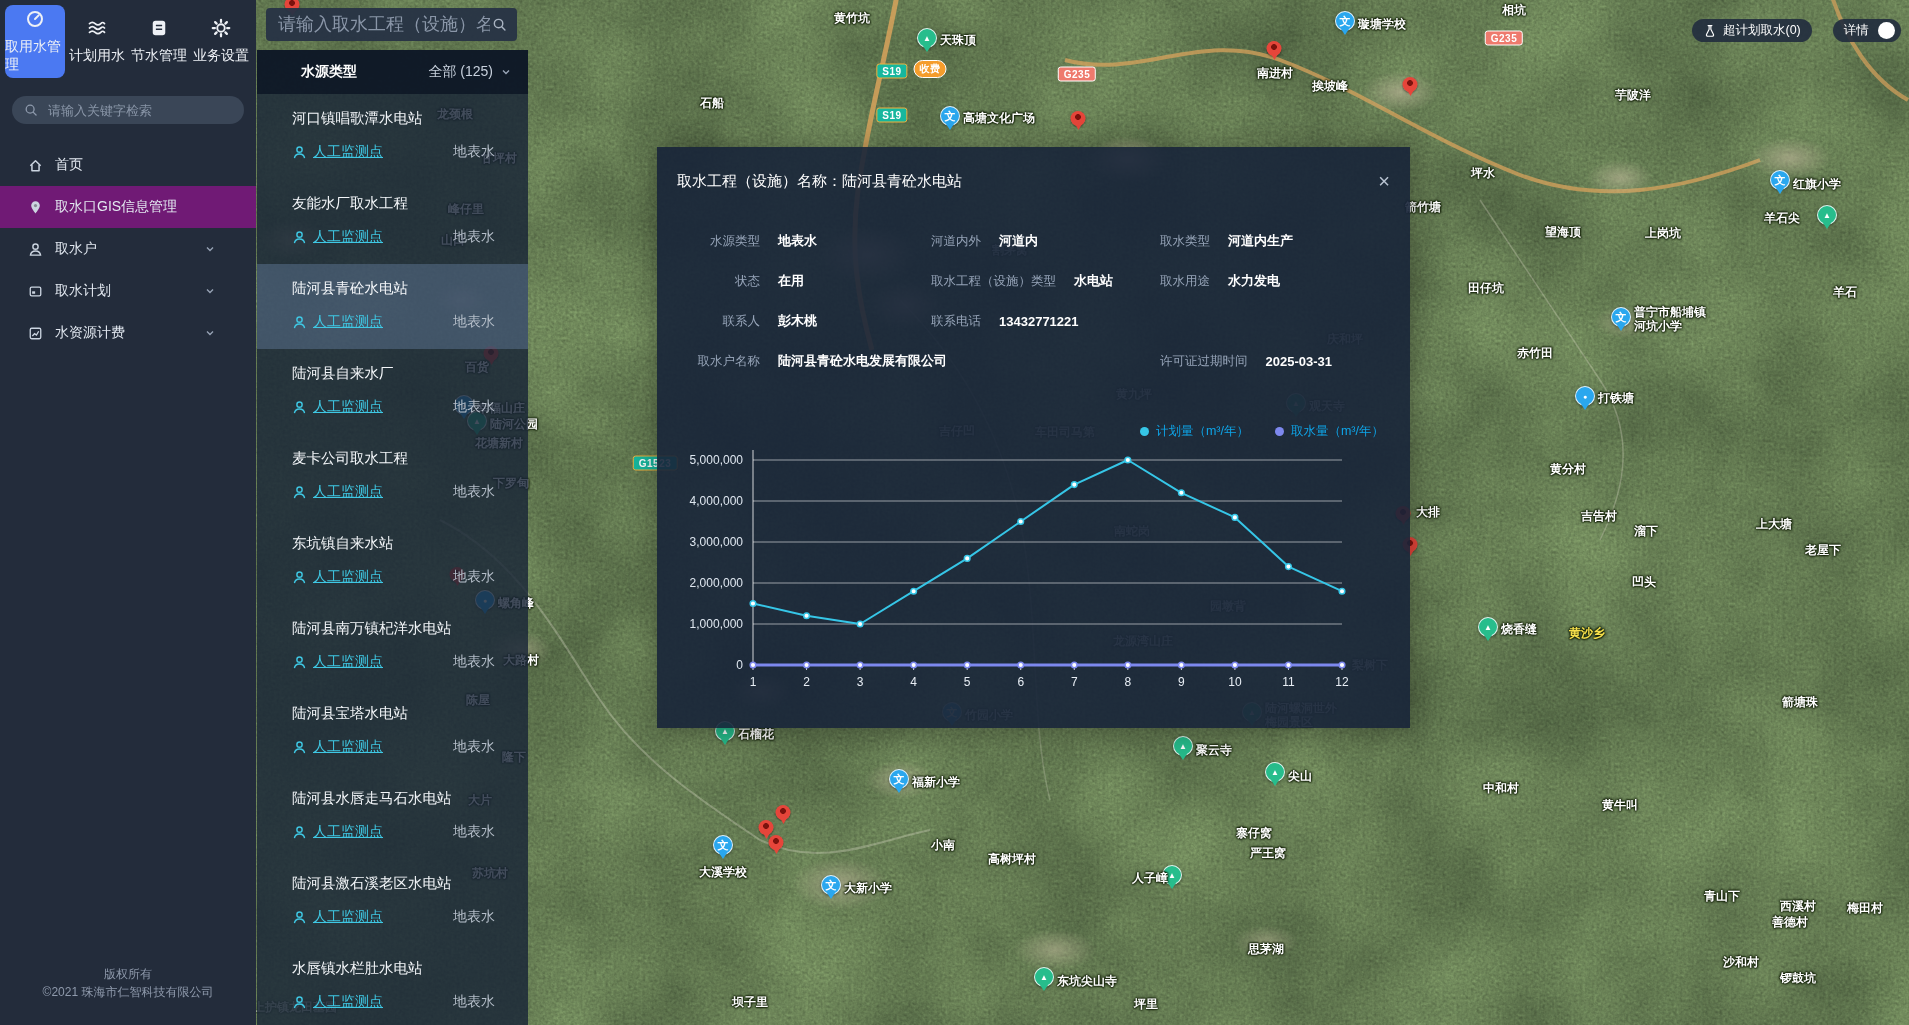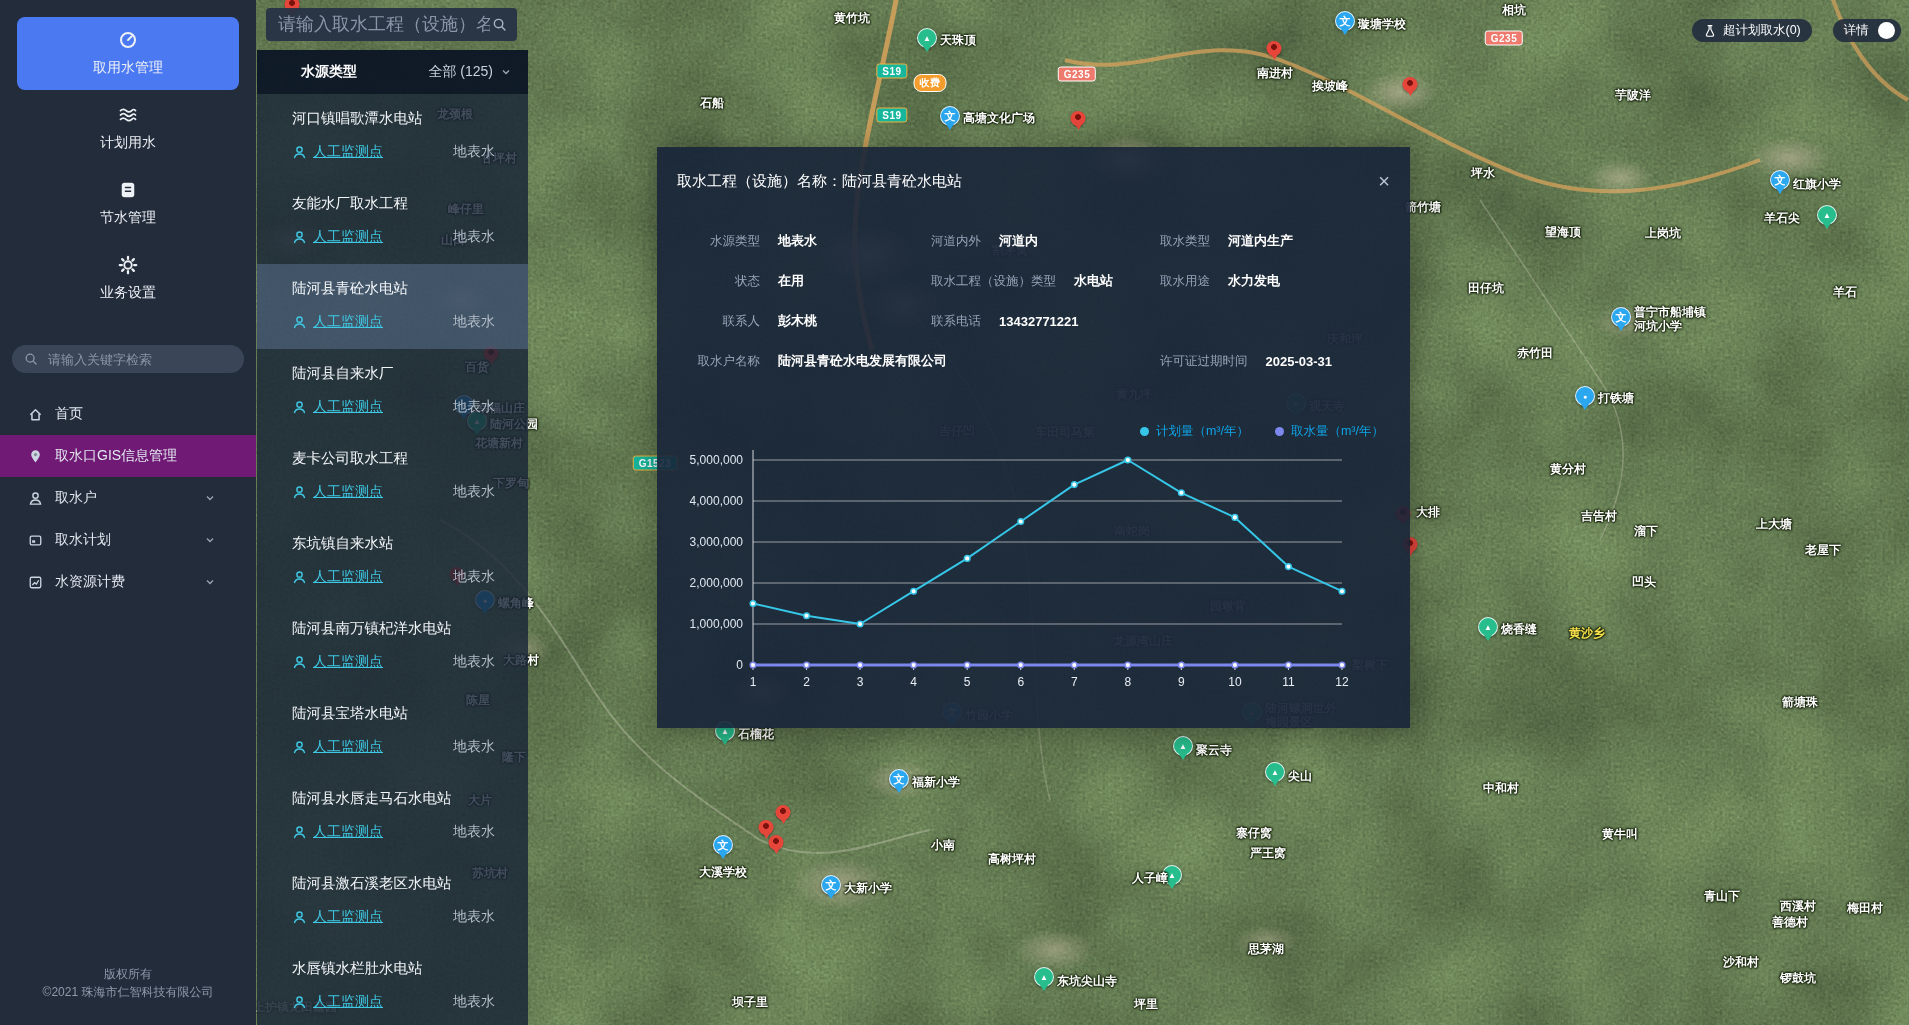--- a/index.html
+++ b/index.html
@@ -45,21 +45,21 @@
          background:radial-gradient(circle at 50% 40%, #7c120d 0 2.6px, #e6453a 3.2px);box-shadow:0 1px 2px rgba(0,0,0,.5)}
   .rmark::after{content:"";position:absolute;top:12px;left:50%;transform:translateX(-50%);
          border:4.5px solid transparent;border-top:7px solid #e6453a}
   .badge{position:absolute;transform:translate(-50%,-50%);font-size:10px;font-weight:bold;color:#fff;
          padding:1px 5px;border-radius:3px;z-index:3;letter-spacing:.5px}
   .badge.s{background:#17b79e;border:1.5px solid #f2b13f}
   .badge.g{background:#ee7a6d;border:1.5px solid #fff}
   .badge.toll{background:#f59d2c;border:1.5px solid #fff;border-radius:9px}
   
   .sidebar{position:absolute;left:0;top:0;bottom:0;width:256px;background:#232c3b;z-index:30}
-  .modules{display:grid;grid-template-columns:1fr;padding:17px;gap:2px}
+  .modules{display:grid;grid-template-columns:1fr 1fr 1fr 1fr;padding:5px;gap:2px}
   .tile{height:73px;border-radius:8px;display:flex;flex-direction:column;align-items:center;justify-content:center;
         gap:9px;color:#eef1f6;font-size:14px;cursor:pointer}
   .tile.on{background:#4b79f2}
   .ticon{display:flex}.ticon svg{width:20px;height:20px}
   .sside-search{margin:13px 12px 0;height:28px;background:#3a4657;border-radius:14px;display:flex;
         align-items:center;padding:0 12px;gap:8px;color:#8e9aac}
   .sside-search svg{width:14px;height:14px;flex:none}
   input{background:none;border:none;outline:none;color:#cfd8e4;font-size:13px;width:100%;
         font-family:"Liberation Sans","DejaVu Sans",sans-serif}
   input::placeholder{color:#8a96a8}
@@ -161,21 +161,21 @@
       <span class="ml" style="left: 1599px; top: 516px;">吉告村</span>
       <span class="ml" style="left: 1428px; top: 512px;">大排</span>
       <span class="ml" style="left: 1774px; top: 524px;">上大塘</span>
       <span class="ml" style="left: 1646px; top: 531px;">溜下</span>
       <span class="ml" style="left: 1823px; top: 550px;">老屋下</span>
       <span class="ml" style="left: 1644px; top: 582px;">凹头</span>
       <span class="ml" style="color: rgb(247, 224, 75); left: 1587px; top: 633px;">黄沙乡</span>
       <span class="ml dim" style="left: 1370px; top: 665px;">梨树下</span>
       <span class="ml" style="left: 1800px; top: 702px;">箭塘珠</span>
       <span class="ml" style="left: 1501px; top: 788px;">中和村</span>
-      <span class="ml" style="left: 1610px; top: 834px; padding-left: 20px;">黄牛叫</span>
+      <span class="ml" style="left: 1610px; top: 805px; padding-left: 20px;">黄牛叫</span>
       <span class="ml" style="left: 1254px; top: 833px;">寨仔窝</span>
       <span class="ml" style="left: 1268px; top: 853px;">严王窝</span>
       <span class="ml" style="left: 1722px; top: 896px;">青山下</span>
       <span class="ml" style="left: 1798px; top: 906px;">西溪村</span>
       <span class="ml" style="left: 1865px; top: 908px;">梅田村</span>
       <span class="ml" style="left: 1790px; top: 922px;">善德村</span>
       <span class="ml" style="left: 1741px; top: 962px;">沙和村</span>
       <span class="ml" style="left: 1798px; top: 978px;">锣鼓坑</span>
       <span class="ml" style="left: 1266px; top: 949px;">思茅湖</span>
       <span class="ml" style="left: 1146px; top: 1004px;">坪里</span>
@@ -297,21 +297,21 @@
       <div class="rmark" style="left: 1410px; top: 92px;"></div>
       <div class="rmark" style="left: 1078px; top: 126px;"></div>
       <div class="rmark" style="left: 491px; top: 361px;"></div>
       <div class="rmark" style="left: 457px; top: 582px;"></div>
       <div class="rmark" style="left: 1403px; top: 521px;"></div>
       <div class="rmark" style="left: 1410px; top: 552px;"></div>
       <div class="rmark" style="left: 766px; top: 835px;"></div>
       <div class="rmark" style="left: 783px; top: 820px;"></div>
       <div class="rmark" style="left: 776px; top: 850px;"></div>
       <div class="badge s" style="left: 892px; top: 71px;">S19</div>
-      <div class="badge toll" style="left: 930px; top: 83px; border-radius: 8px;">收费</div>
+      <div class="badge toll" style="left: 930px; top: 69px;">收费</div>
       <div class="badge s" style="left: 892px; top: 115px;">S19</div>
       <div class="badge g" style="left: 1077px; top: 74px;">G235</div>
       <div class="badge g" style="left: 1504px; top: 38px;">G235</div>
       <div class="badge s" style="left: 655px; top: 463px;">G1523</div>
     </div>
 </div>
 
 <div class="topbar">
   <div class="pill">
     <span style="display:flex">

